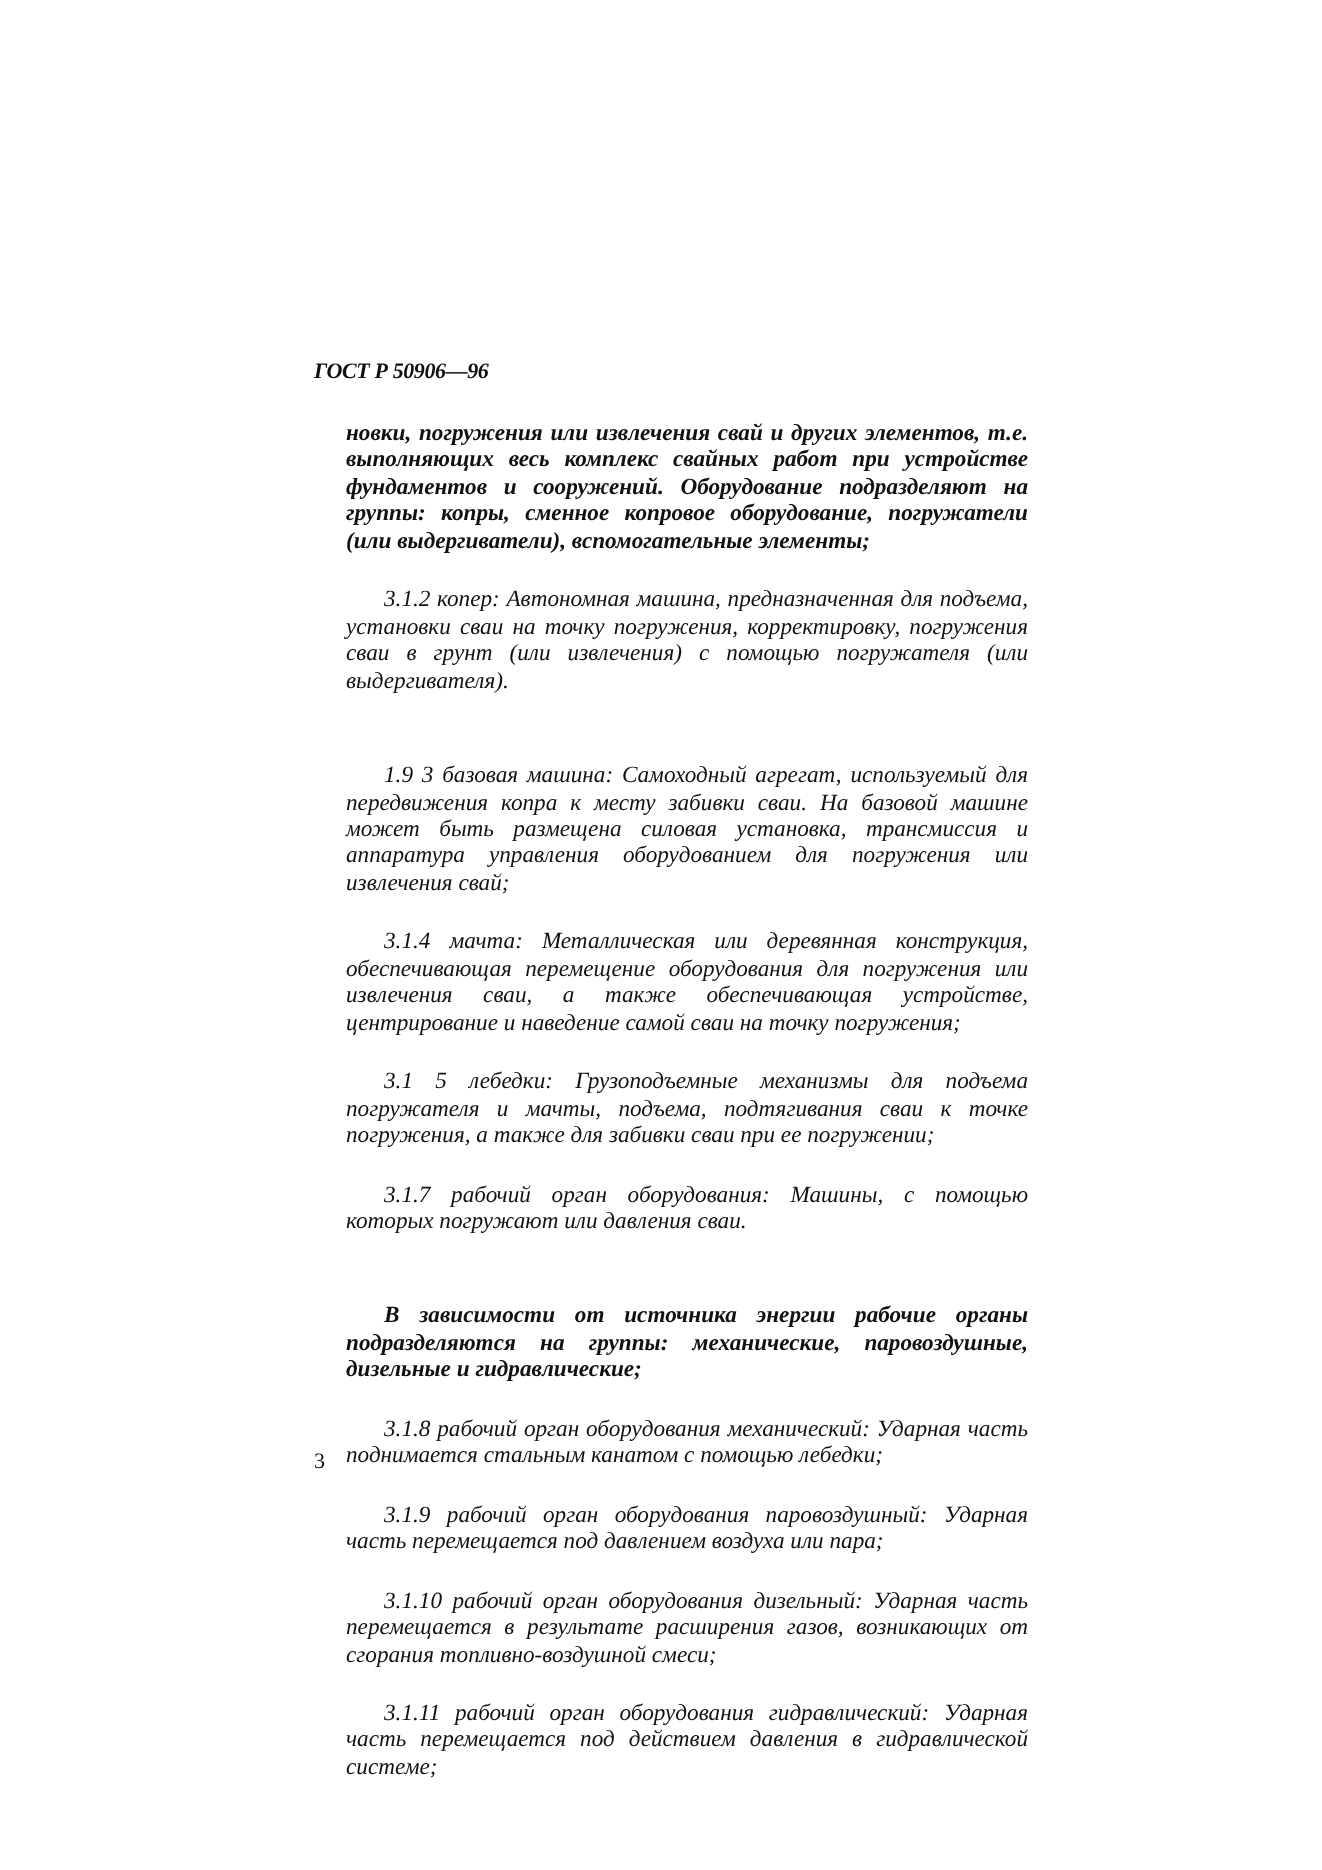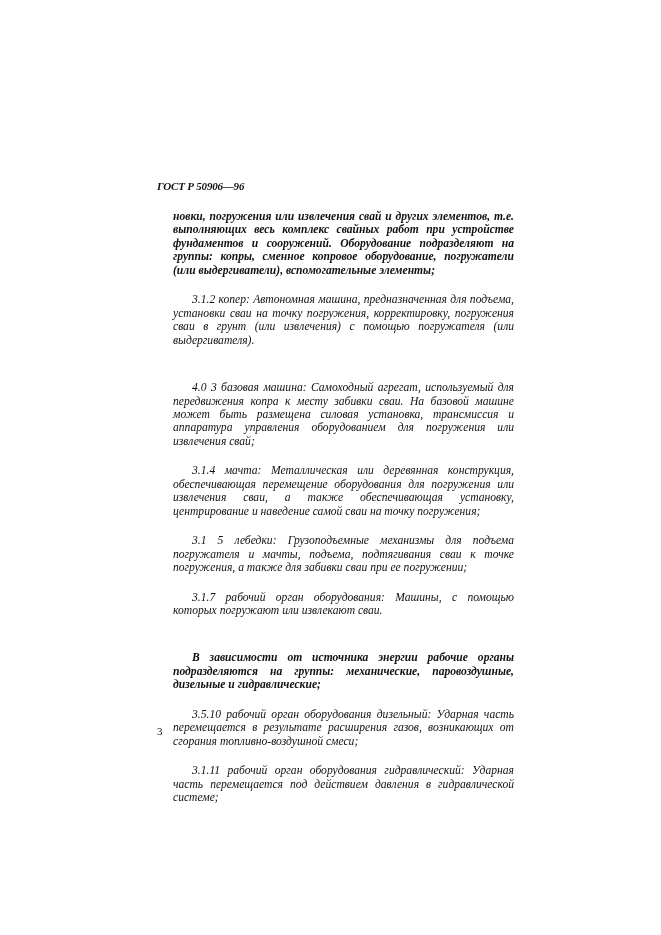--- a/index.html
+++ b/index.html
@@ -14,23 +14,25 @@
   .pnum { position:absolute; left:157px; top:725px; font-size:11px; }
 </style>
 </head>
 <body>
 
 <div class="page">
   <div class="hdr">ГОСТ Р 50906—96</div>
   <p class="para b">новки, погружения или извлечения свай и других элементов, т.е. выполняющих весь комплекс свайных работ при устройстве фундаментов и сооружений. Оборудование подразделяют на группы: копры, сменное копровое оборудование, погружатели (или выдергиватели), вспомогательные элементы;</p>
   <p class="para ind">3.1.2  копер: Автономная машина, предназначенная для подъема, установки сваи на точку погружения, корректировку, погружения сваи в грунт (или извлечения) с помощью погружателя (или выдергивателя).</p>
   <div class="gap"></div>
-  <p class="para ind">4.0 3  базовая машина: Самоходный агрегат, используемый для передвижения копра к месту забивки сваи. На базовой машине может быть размещена силовая установка, трансмиссия и аппаратура управления оборудованием для погружения или извлечения свай;</p>
-  <p class="para ind">3.1.4  мачта: Металлическая или деревянная конструкция, обеспечивающая перемещение оборудования для погружения или извлечения сваи, а также обеспечивающая установку, центрирование и наведение самой сваи на точку погружения;</p>
+  <p class="para ind">1.9 3  базовая машина: Самоходный агрегат, используемый для передвижения копра к месту забивки сваи. На базовой машине может быть размещена силовая установка, трансмиссия и аппаратура управления оборудованием для погружения или извлечения свай;</p>
+  <p class="para ind">3.1.4  мачта: Металлическая или деревянная конструкция, обеспечивающая перемещение оборудования для погружения или извлечения сваи, а также обеспечивающая устройстве, центрирование и наведение самой сваи на точку погружения;</p>
   <p class="para ind">3.1 5  лебедки: Грузоподъемные механизмы для подъема погружателя и мачты, подъема, подтягивания сваи к точке погружения, а также для забивки сваи при ее погружении;</p>
-  <p class="para ind">3.1.7  рабочий орган оборудования: Машины, с помощью которых погружают или извлекают сваи.</p>
+  <p class="para ind">3.1.7  рабочий орган оборудования: Машины, с помощью которых погружают или давления сваи.</p>
   <div class="gap"></div>
   <p class="para ind b">В зависимости от источника энергии рабочие органы подразделяются на группы: механические, паровоздушные, дизельные и гидравлические;</p>
-  <p class="para ind">3.5.10  рабочий орган оборудования дизельный: Ударная часть перемещается в результате расширения газов, возникающих от сгорания топливно-воздушной смеси;</p>
+  <p class="para ind">3.1.8  рабочий орган оборудования механический: Ударная часть поднимается стальным канатом с помощью лебедки;</p>
+  <p class="para ind">3.1.9  рабочий орган оборудования паровоздушный: Ударная часть перемещается под давлением воздуха или пара;</p>
+  <p class="para ind">3.1.10  рабочий орган оборудования дизельный: Ударная часть перемещается в результате расширения газов, возникающих от сгорания топливно-воздушной смеси;</p>
   <p class="para ind">3.1.11  рабочий орган оборудования гидравлический: Ударная часть перемещается под действием давления в гидравлической системе;</p>
 </div>
 
 <div class="pnum">3</div>
 
 </body></html>

